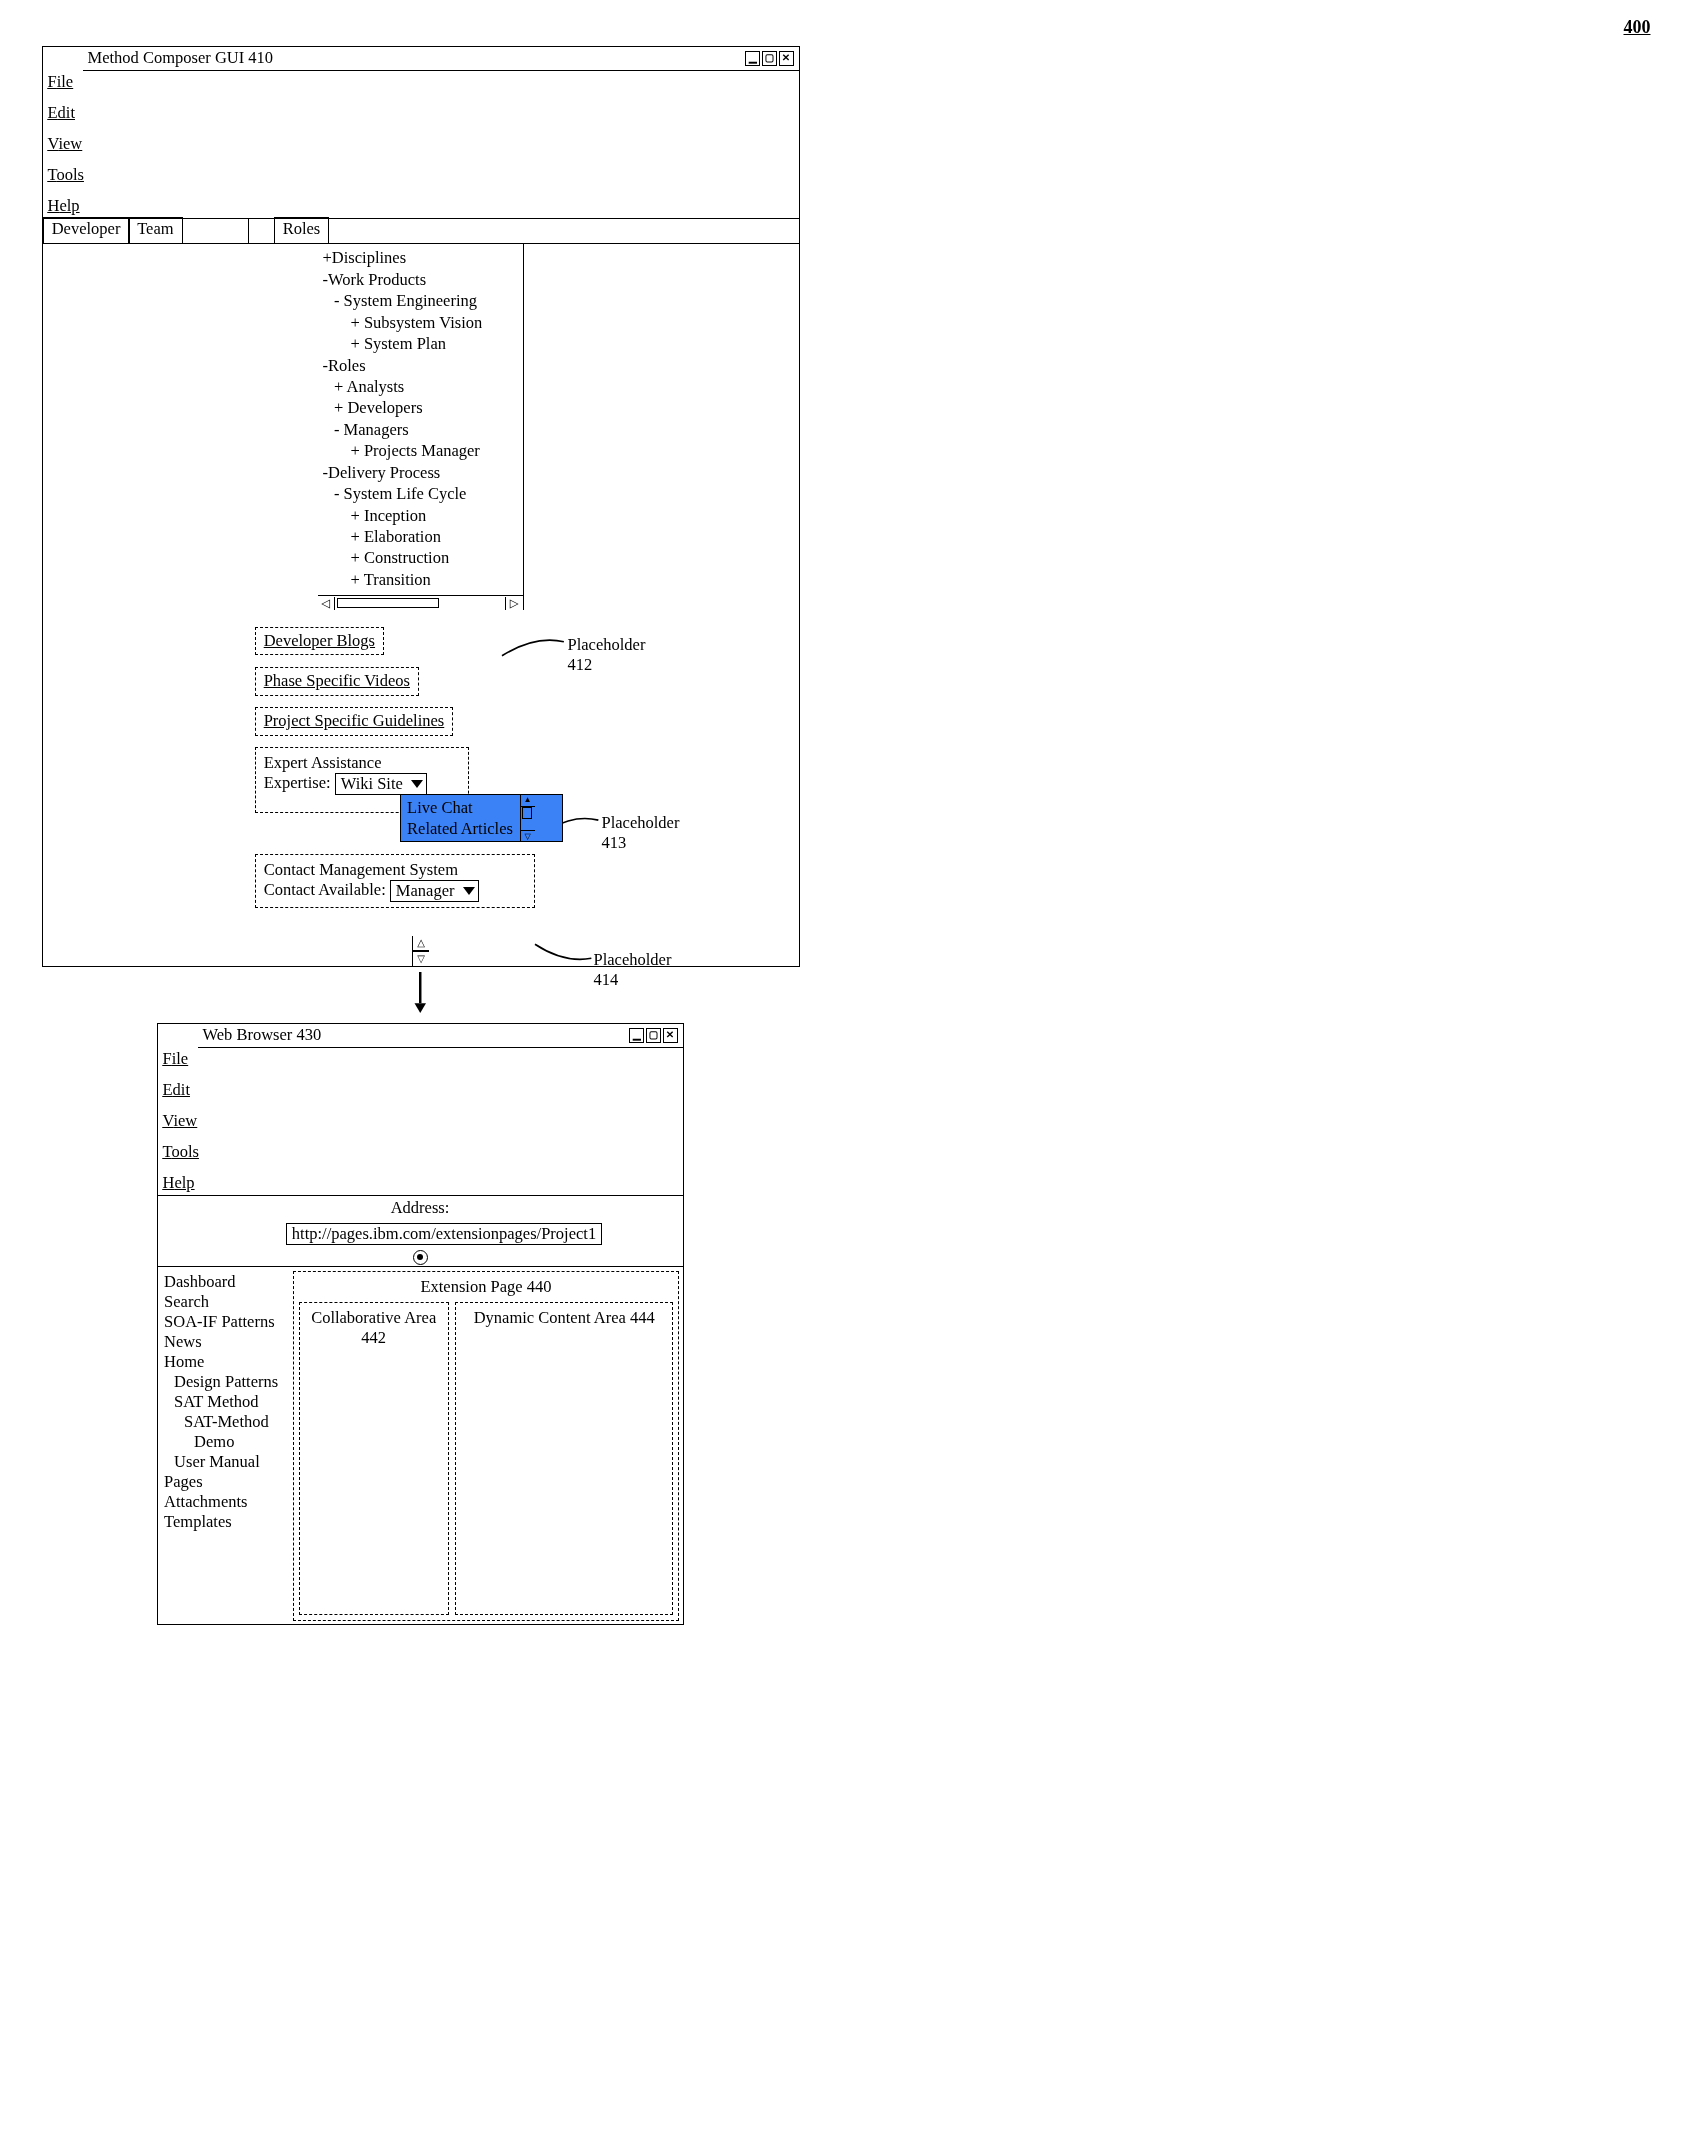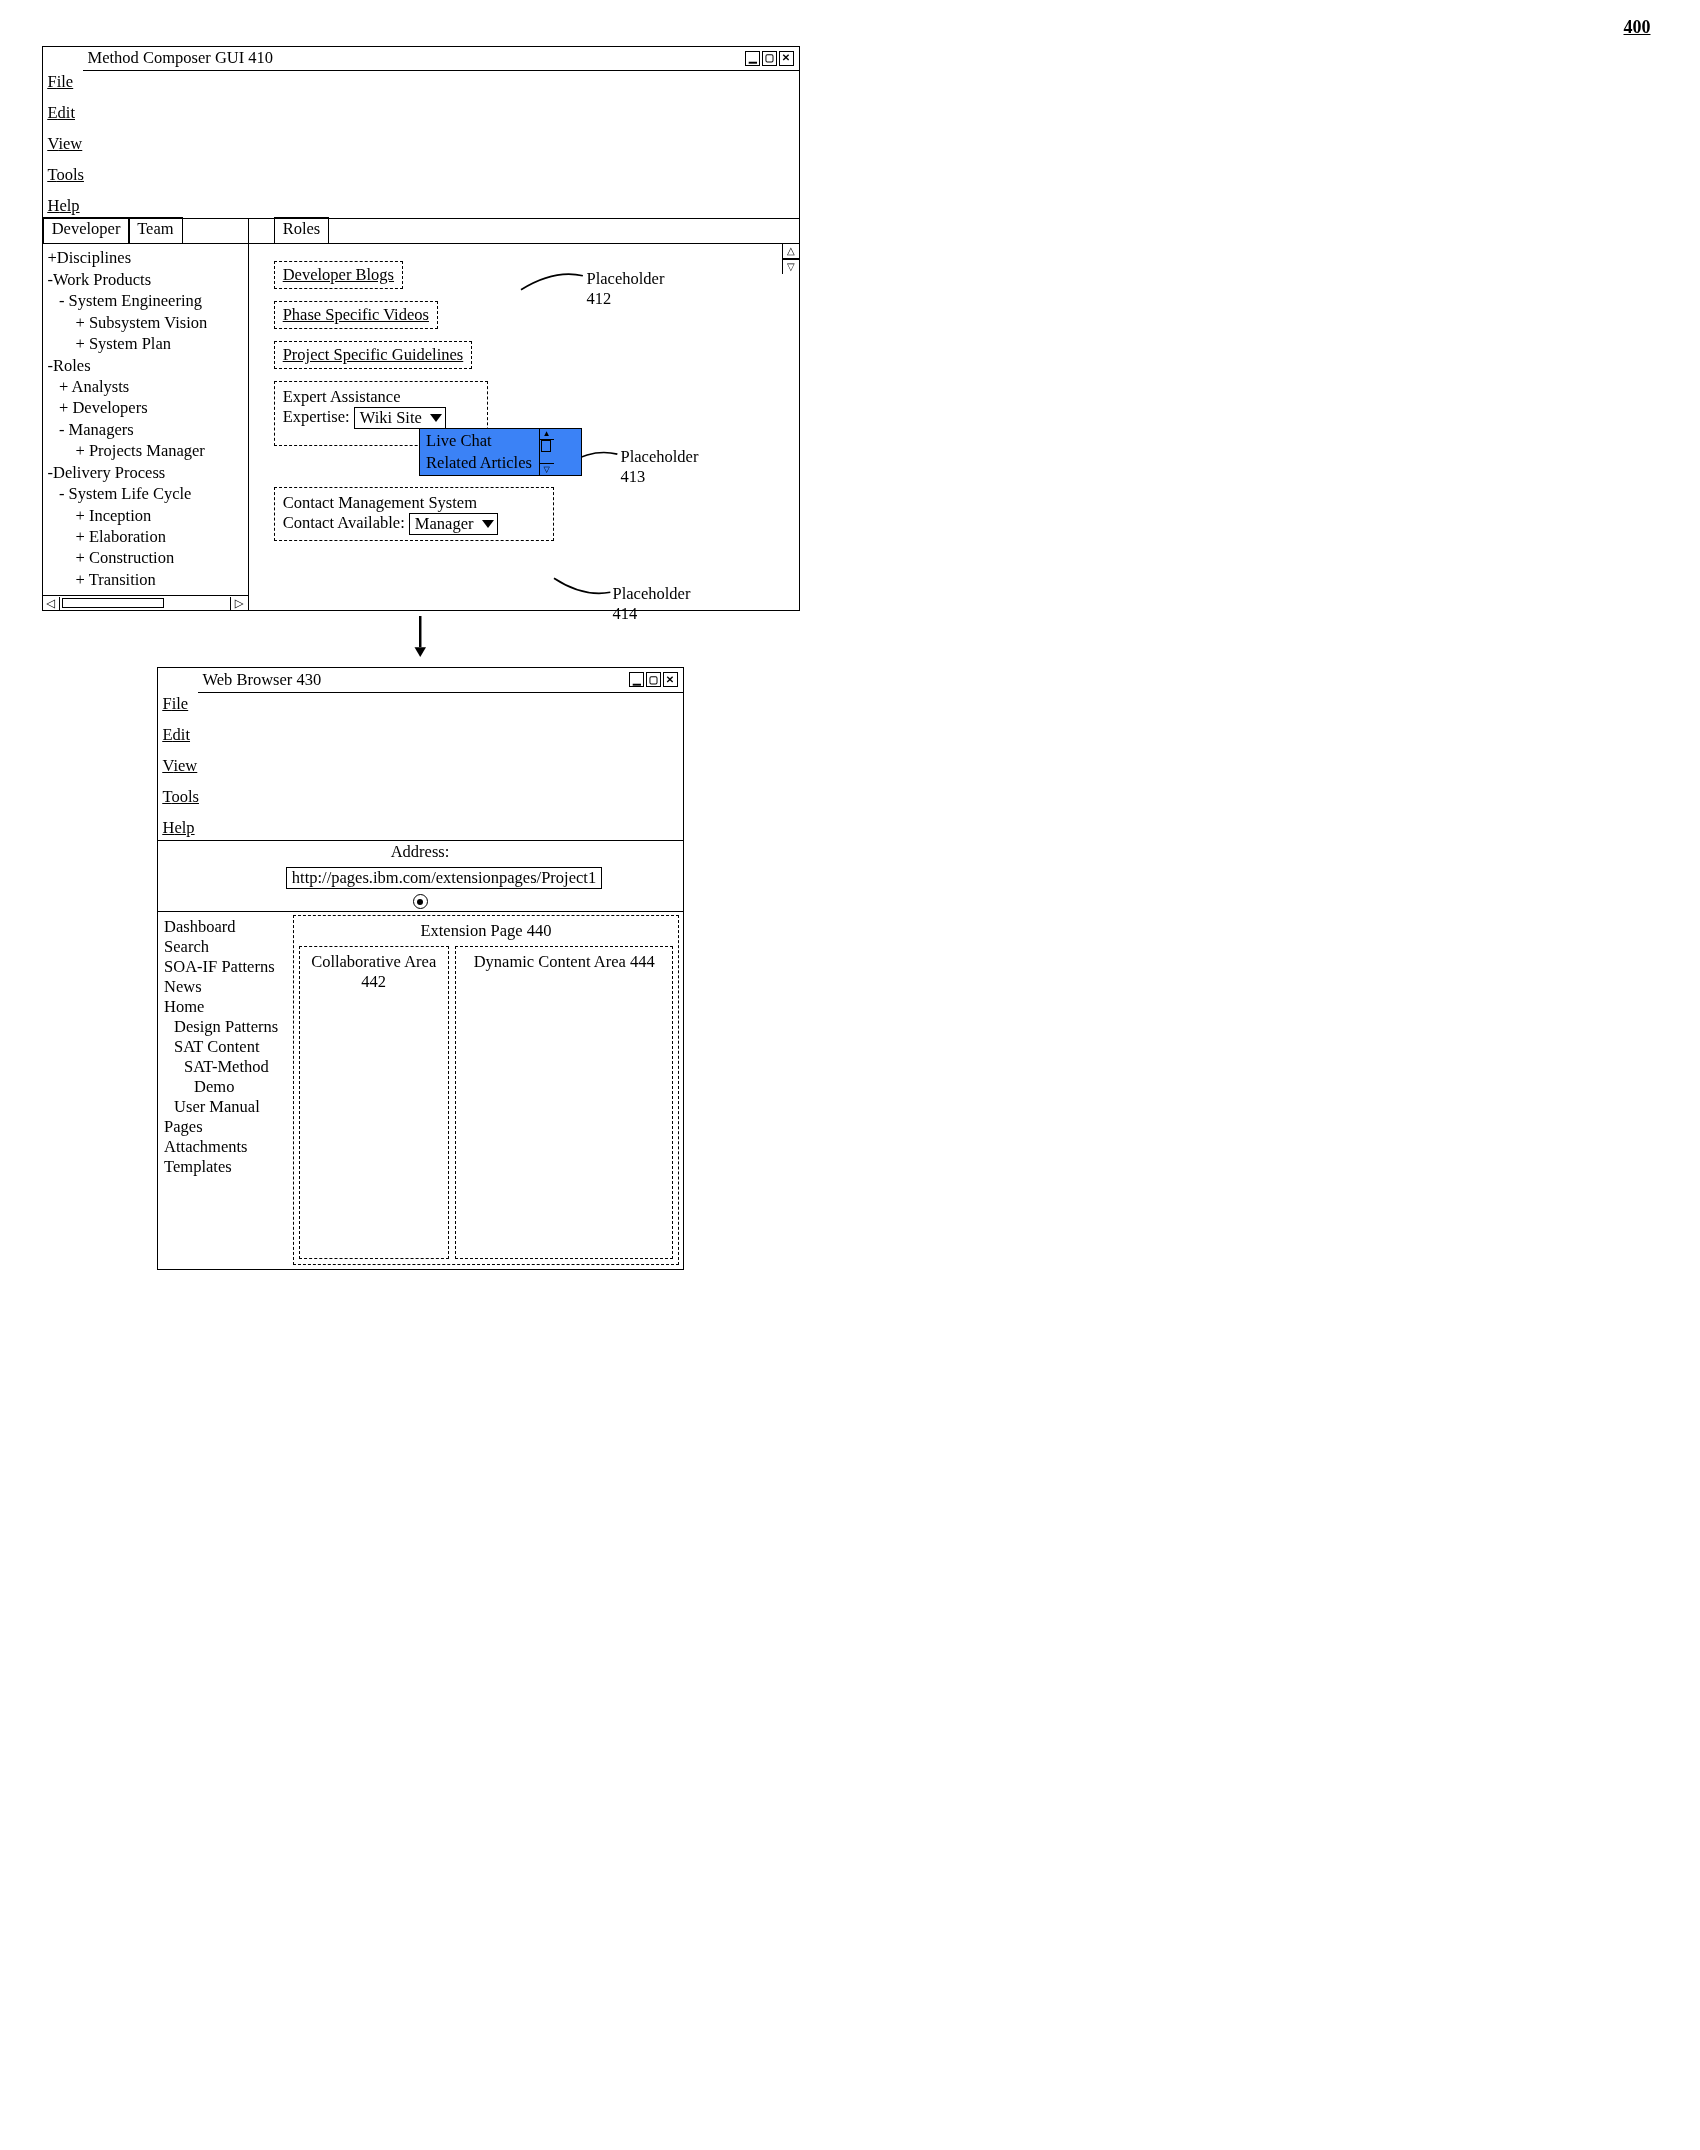--- a/index.html
+++ b/index.html
@@ -59,21 +59,22 @@
   .tab {
     border: 1.6px solid #000;
     border-bottom: none;
     padding: 0.8px 8.2px;
     margin-top: -1.6px;
     margin-right: 0px;
   }
   .tab.offset { margin-left: 25px; }
   .body-row {
     display: flex;
-    align-items: flex-start;
+    align-items: center;
+    flex-direction: column;
   }
   .sidebar {
     width: 206px;
     border-right: 1.6px solid #000;
     padding: 3.3px 5px 0 5px;
     position: relative;
   }
   .tree { line-height: 1.3; }
   .tree .l1 { padding-left: 0px; }
   .tree .l2 { padding-left: 11.5px; }
@@ -410,21 +411,21 @@
     <span class="go-btn"></span>
   </div>
   <div class="browser-body">
     <div class="browser-nav" id="browser-nav">
           <div class="n1">Dashboard</div>
           <div class="n1">Search</div>
           <div class="n1">SOA-IF Patterns</div>
           <div class="n1">News</div>
           <div class="n1">Home</div>
           <div class="n2">Design Patterns</div>
-          <div class="n2">SAT Content</div>
+          <div class="n2">SAT Method</div>
           <div class="n3">SAT-Method</div>
           <div class="n4">Demo</div>
           <div class="n2">User Manual</div>
           <div class="n1">Pages</div>
           <div class="n1">Attachments</div>
           <div class="n1">Templates</div>
         </div>
     <div class="ext-page">
       <div class="ext-page-title">Extension Page 440</div>
       <div class="ext-cols">

